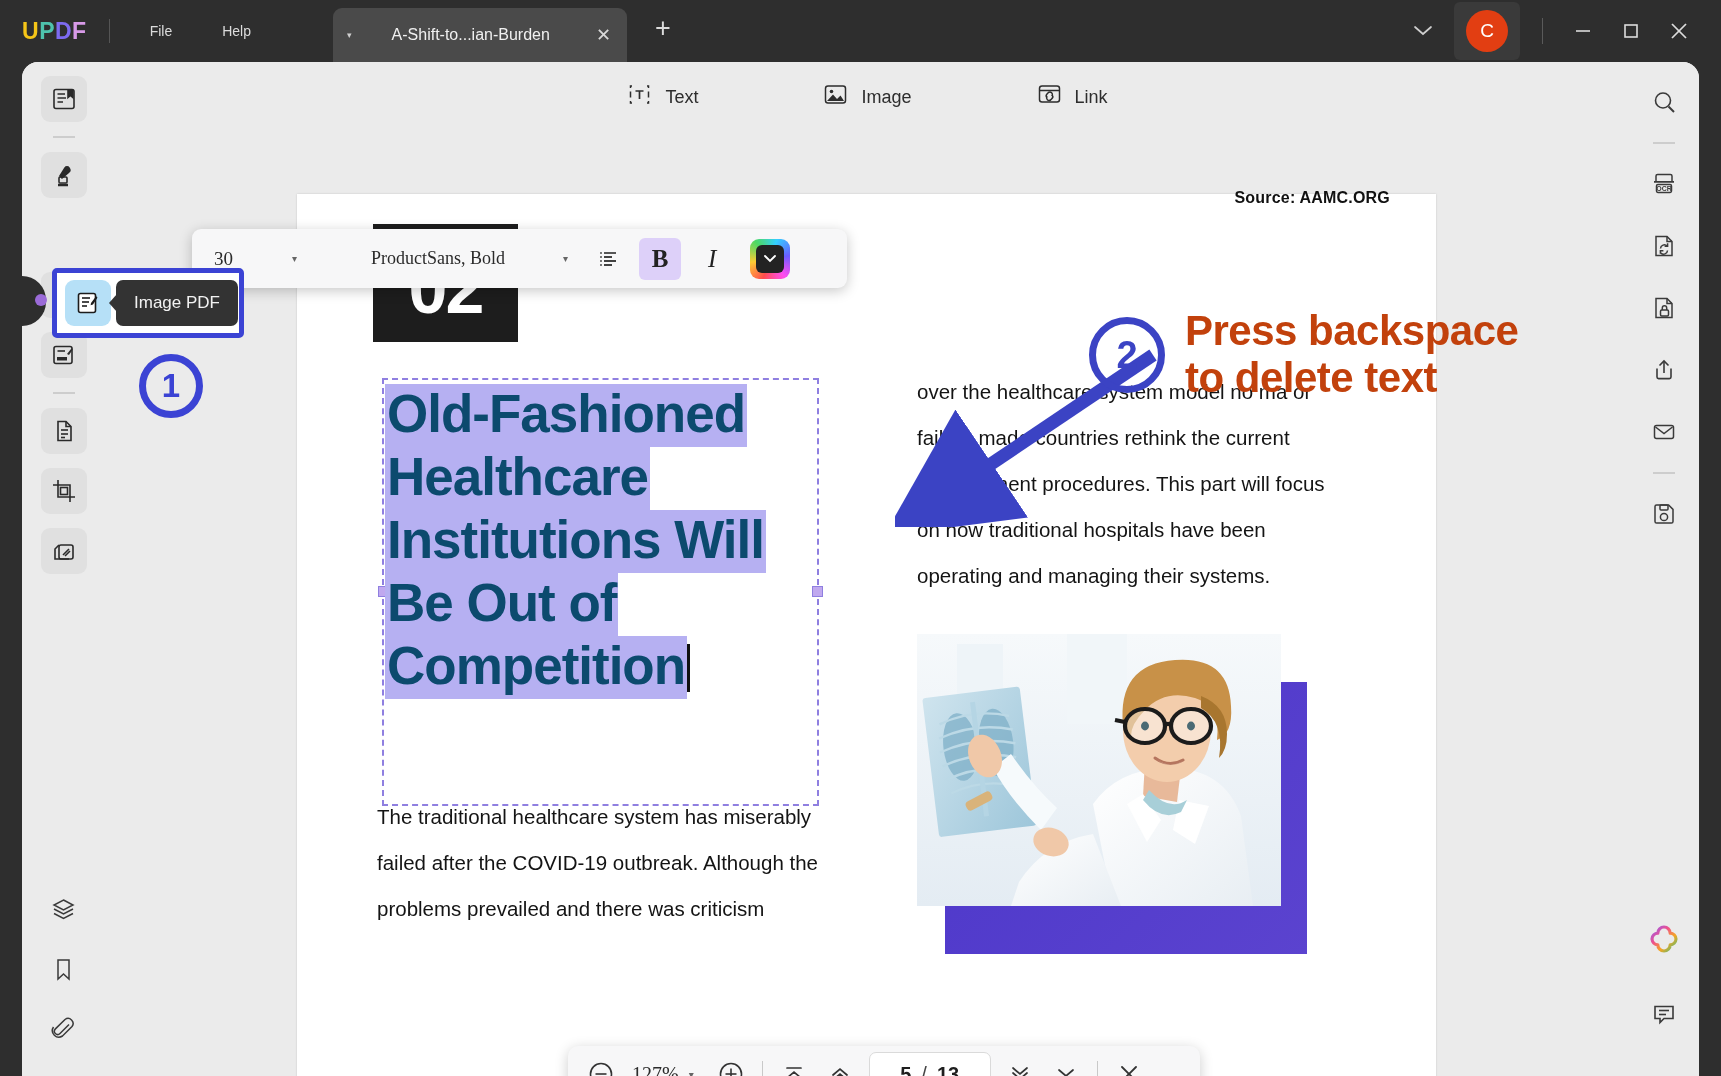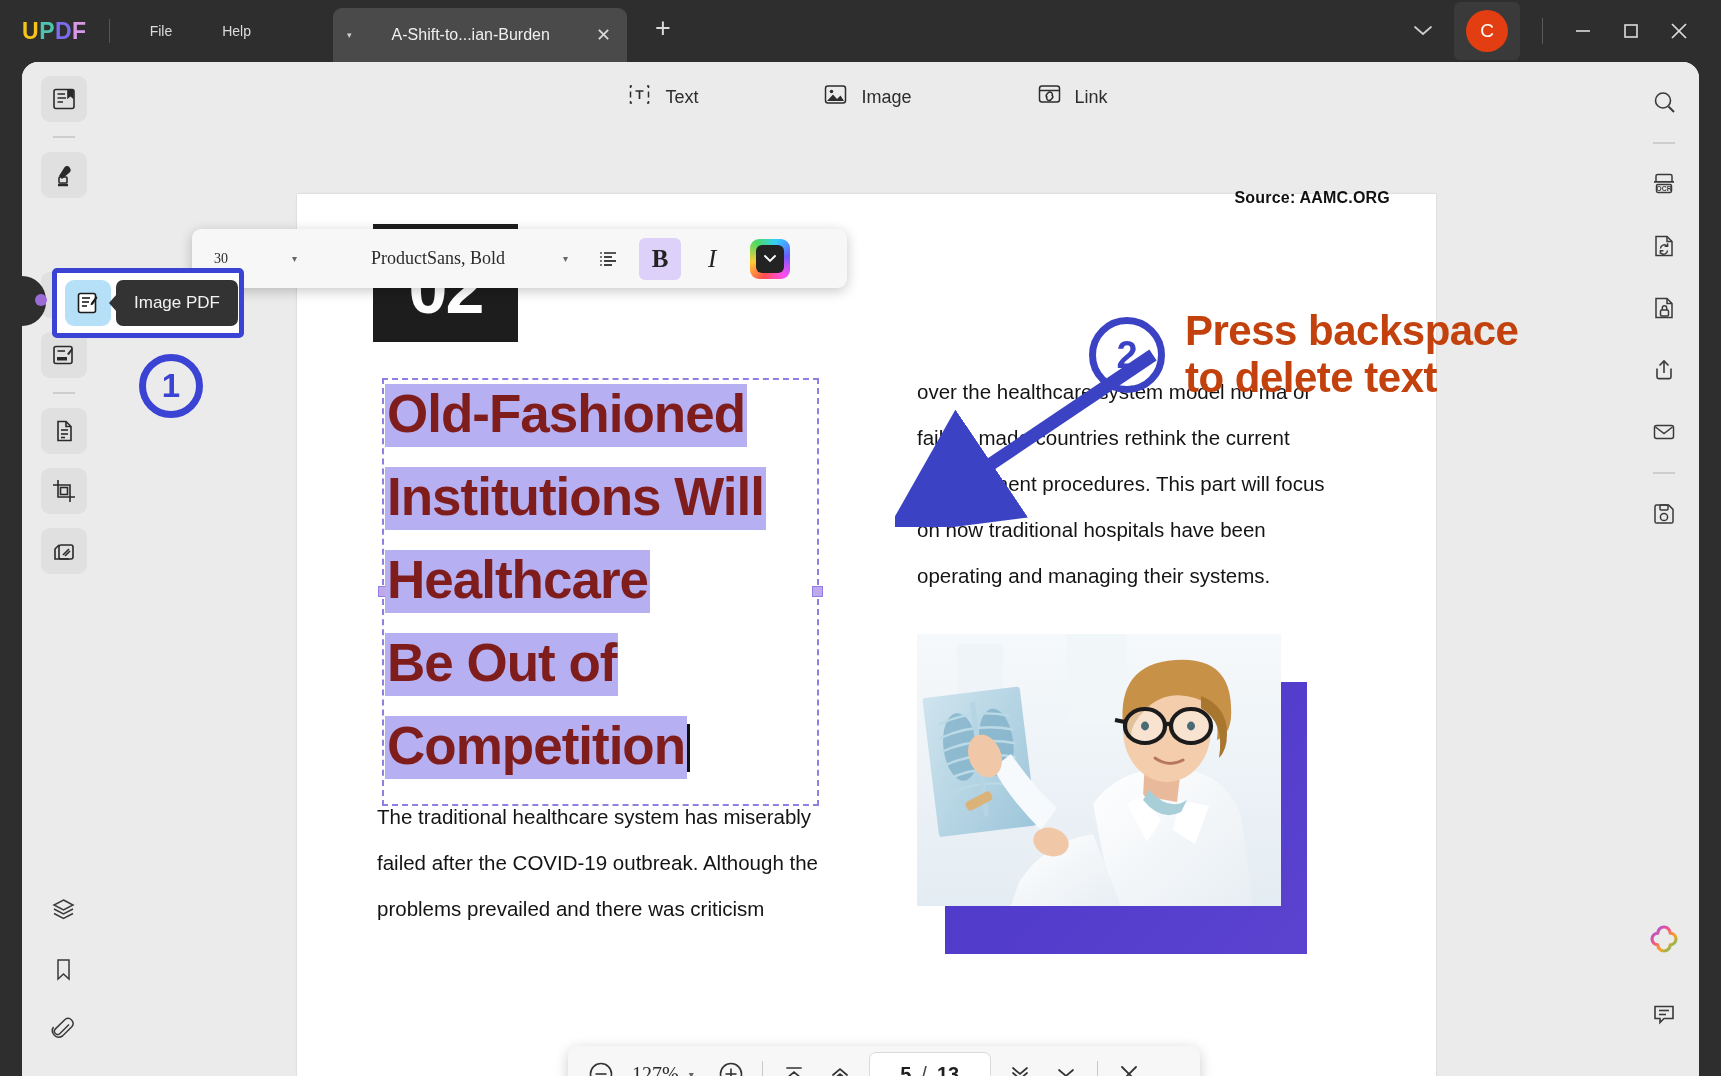--- a/index.html
+++ b/index.html
@@ -251,26 +251,25 @@
   .sel-handle.l { left: -6px; top: 206px; }
   .sel-handle.r { right: -6px; top: 206px; }
 
   .headline {
     position: absolute; left: 88px; top: 190px;
     width: 440px;
   }
   .headline .hl {
     display: inline-block;
     background: #b6b0f2;
-    color: #7f1d1d;
+    color: #0c4a6e;
     font-size: 53px; font-weight: bold;
     letter-spacing: -1px;
     line-height: 1.0;
     padding: 3px 2px 7px 2px;
-    margin-bottom: 20px;
     white-space: nowrap;
   }
   .caret-bar {
     display: inline-block;
     width: 3px; height: 48px;
     background: #111;
     vertical-align: -8px;
   }
 
   .body-para {
@@ -299,21 +298,21 @@
     position: absolute; left: 170px; top: 167px;
     width: 655px; height: 59px;
     background: #f7f7f8;
     border-radius: 9px;
     box-shadow: 0 3px 13px rgba(0,0,0,0.22);
     display: flex; align-items: center;
     z-index: 30;
   }
   .ft-size {
     width: 118px; padding-left: 22px;
-    color: #2b2b2b; font-size: 14px;
+    color: #2b2b2b; font-size: 19px;
     font-family: "Liberation Serif", serif;
   }
   .ft-caret { color: #666; font-size: 10px; margin-left: -18px; margin-right: 22px; }
   .ft-font {
     width: 238px;
     color: #2b2b2b; font-size: 18px;
     font-family: "Liberation Serif", serif;
     text-align: center;
   }
   .ft-icon {
@@ -614,22 +613,22 @@
             <span>02</span>
           </div>
 
           <div class="sel-frame">
             <div class="sel-handle l"></div>
             <div class="sel-handle r"></div>
           </div>
 
           <div class="headline">
             <div><span class="hl">Old-Fashioned</span></div>
+            <div><span class="hl">Healthcare</span></div>
             <div><span class="hl">Institutions Will</span></div>
-            <div><span class="hl">Healthcare</span></div>
             <div><span class="hl">Be Out of</span></div>
             <div><span class="hl">Competition</span><span class="caret-bar"></span></div>
           </div>
 
           <div class="body-para para-right">over the healthcare system model  no ma or failure made countries rethink the current management procedures. This part will focus on how traditional hospitals have been operating and managing their systems.</div>
           <div class="body-para para-left">The traditional healthcare system has miserably failed after the COVID-19 outbreak. Although the problems prevailed and there was criticism</div>
 
           <div class="photo-wrap">
             <div class="photo-accent"></div>
             <div class="photo">

